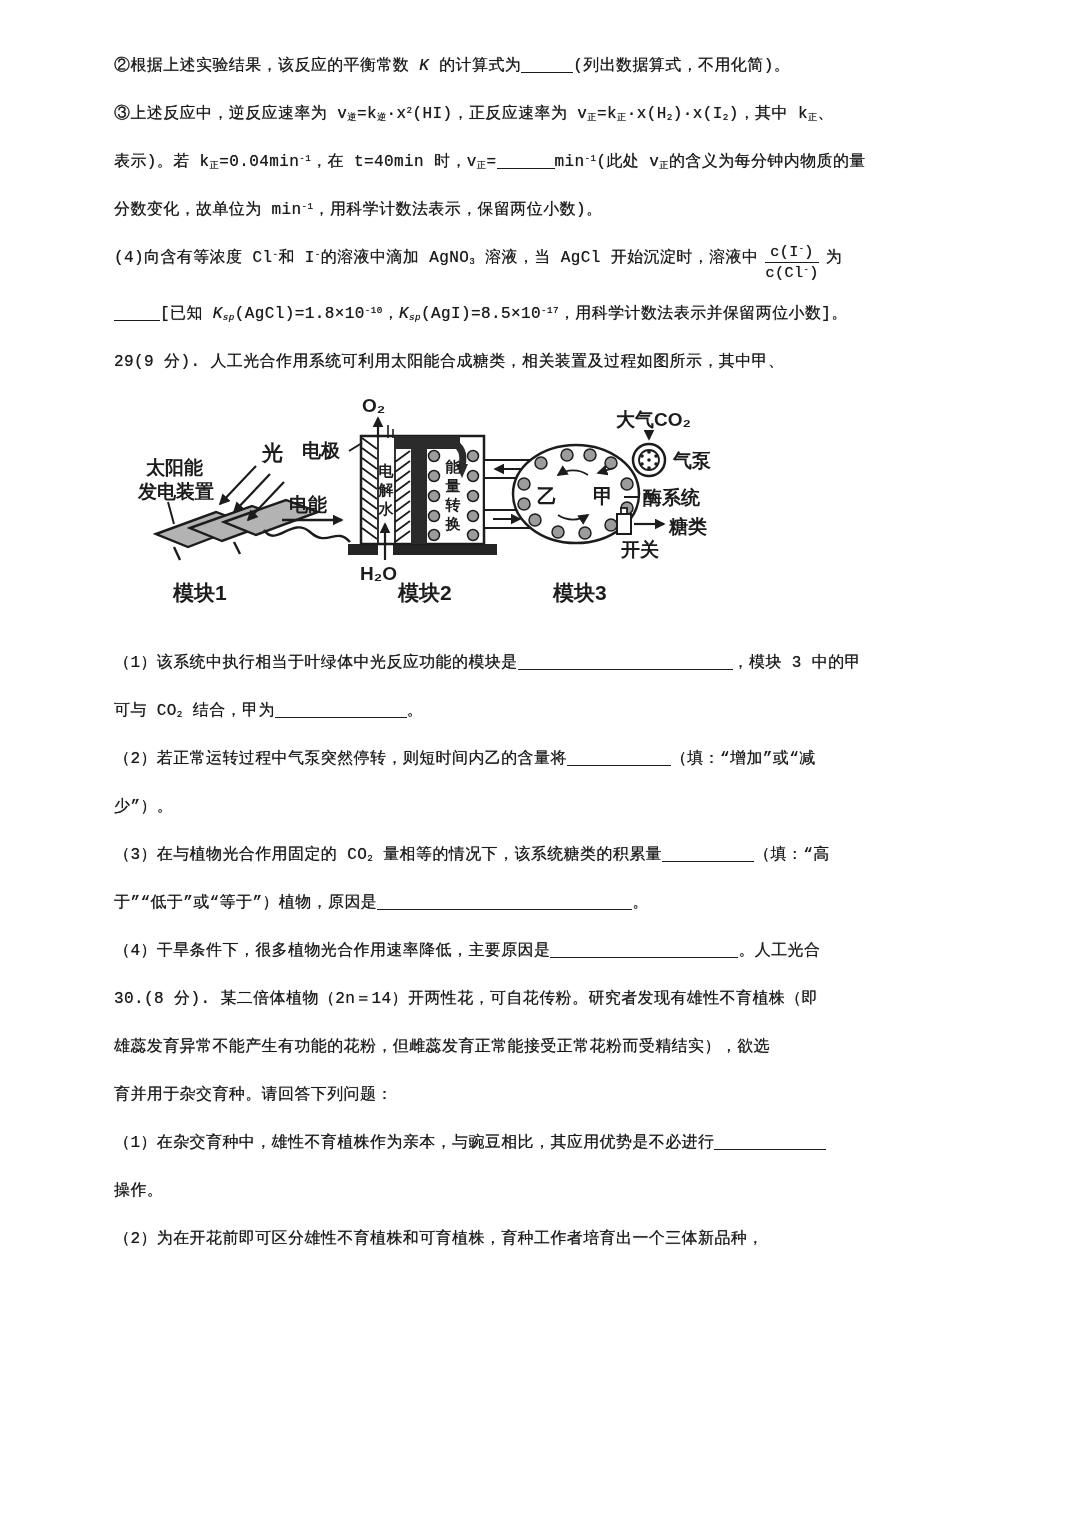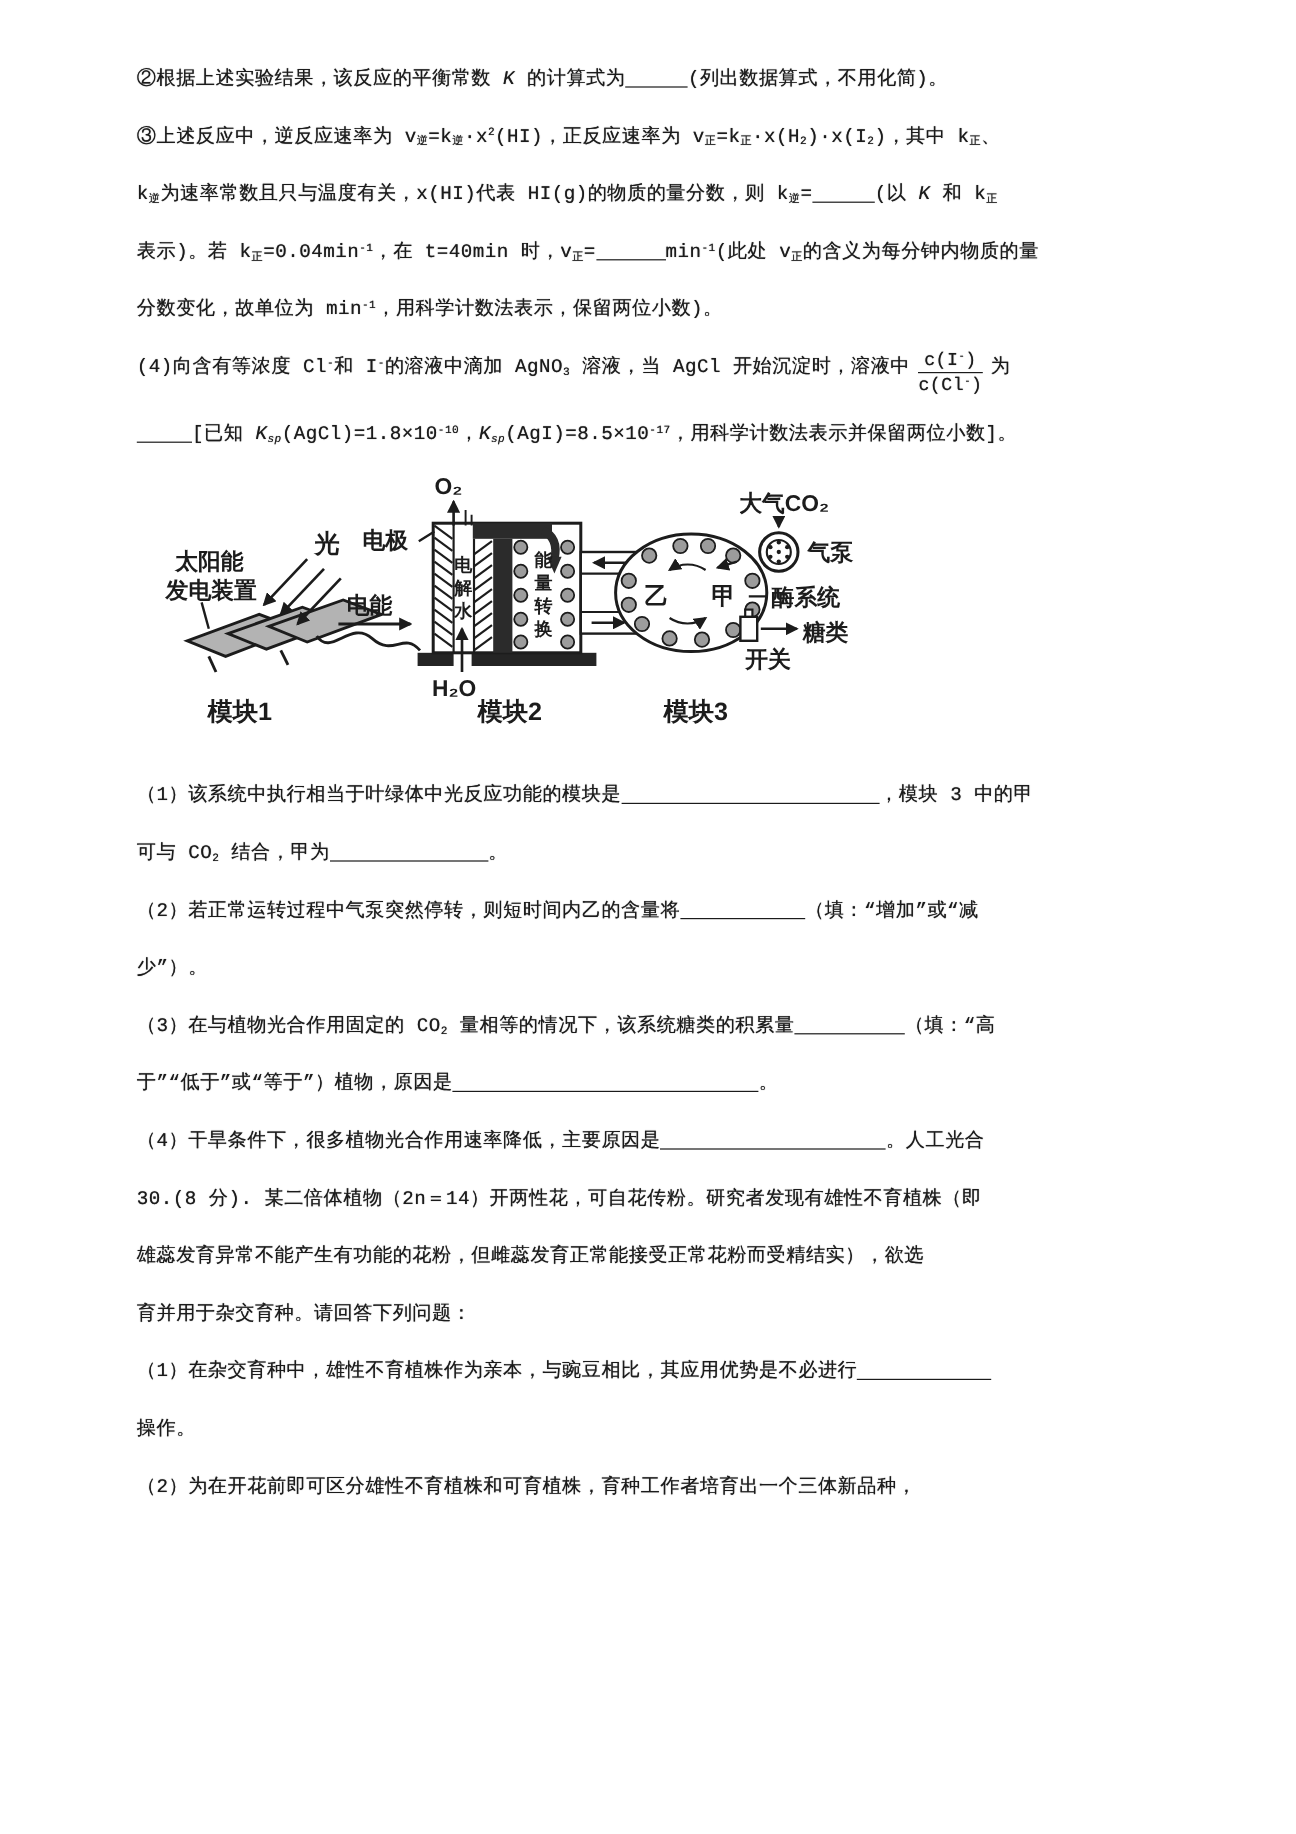--- a/index.html
+++ b/index.html
@@ -32,25 +32,25 @@
   }
 </style>
 </head>
 <body>
 
 <div class="sheet">
 
   <div>
       <div class="line" data-pid="q28-2">②根据上述实验结果，该反应的平衡常数 <i>K</i> 的计算式为<span class="bl" style="width:52px"></span>(列出数据算式，不用化简)。</div>
       <div class="line" data-pid="q28-3a">③上述反应中，逆反应速率为 v<sub>逆</sub>=k<sub>逆</sub>·x<sup>2</sup>(HI)，正反应速率为 v<sub>正</sub>=k<sub>正</sub>·x(H<sub>2</sub>)·x(I<sub>2</sub>)，其中 k<sub>正</sub>、</div>
-      <div class="line" data-pid="q28-3b">k<sub>逆</sub>为速率常数且只与温度有关，x(HI)代表 HI(g)的物质的量分数，则 k<sub>逆</sub>=<span class="bl" style="width:52px"></span>(以 <i>K</i> 和 k<sub>正</sub></div>
       <div class="line" data-pid="q28-3c">表示)。若 k<sub>正</sub>=0.04min<sup>-1</sup>，在 t=40min 时，v<sub>正</sub>=<span class="bl" style="width:58px"></span>min<sup>-1</sup>(此处 v<sub>正</sub>的含义为每分钟内物质的量</div>
       <div class="line" data-pid="q28-3d">分数变化，故单位为 min<sup>-1</sup>，用科学计数法表示，保留两位小数)。</div>
       <div class="line" data-pid="q28-4a">(4)向含有等浓度 Cl<sup>-</sup>和 I<sup>-</sup>的溶液中滴加 AgNO<sub>3</sub> 溶液，当 AgCl 开始沉淀时，溶液中<span class="frac"><span class="num">c(I<sup>-</sup>)</span><span class="den">c(Cl<sup>-</sup>)</span></span>为</div>
       <div class="line" data-pid="q28-4b"><span class="bl" style="width:46px"></span>[已知 <i>K<sub>sp</sub></i>(AgCl)=1.8×10<sup>-10</sup>，<i>K<sub>sp</sub></i>(AgI)=8.5×10<sup>-17</sup>，用科学计数法表示并保留两位小数]。</div>
+      <div class="line" data-pid="q29-intro-a">29(9 分). 人工光合作用系统可利用太阳能合成糖类，相关装置及过程如图所示，其中甲、</div>
     </div>
 
   <div class="diagram">
     <svg width="700" height="215" viewBox="0 0 700 215">
       <defs>
         <marker id="ar" markerUnits="userSpaceOnUse" markerWidth="11" markerHeight="11" viewBox="0 0 10 10" refX="8.5" refY="5" orient="auto">
           <path d="M0,0 L10,5 L0,10 z" fill="#1c1c1c"></path>
         </marker>
       </defs>
 

